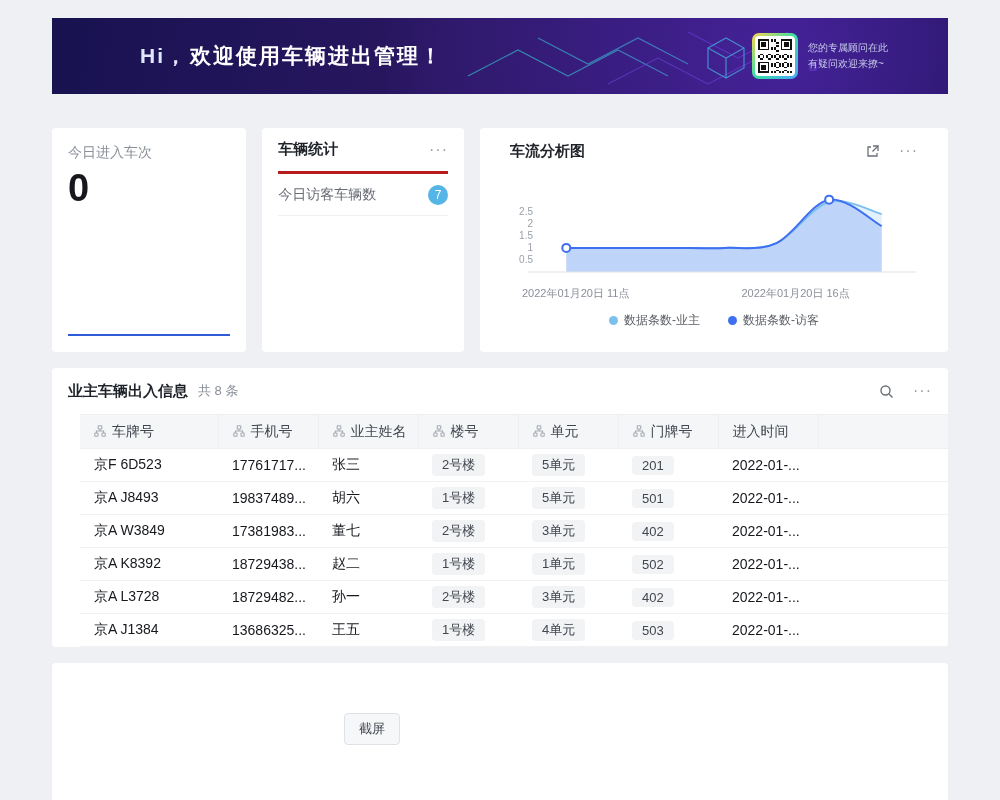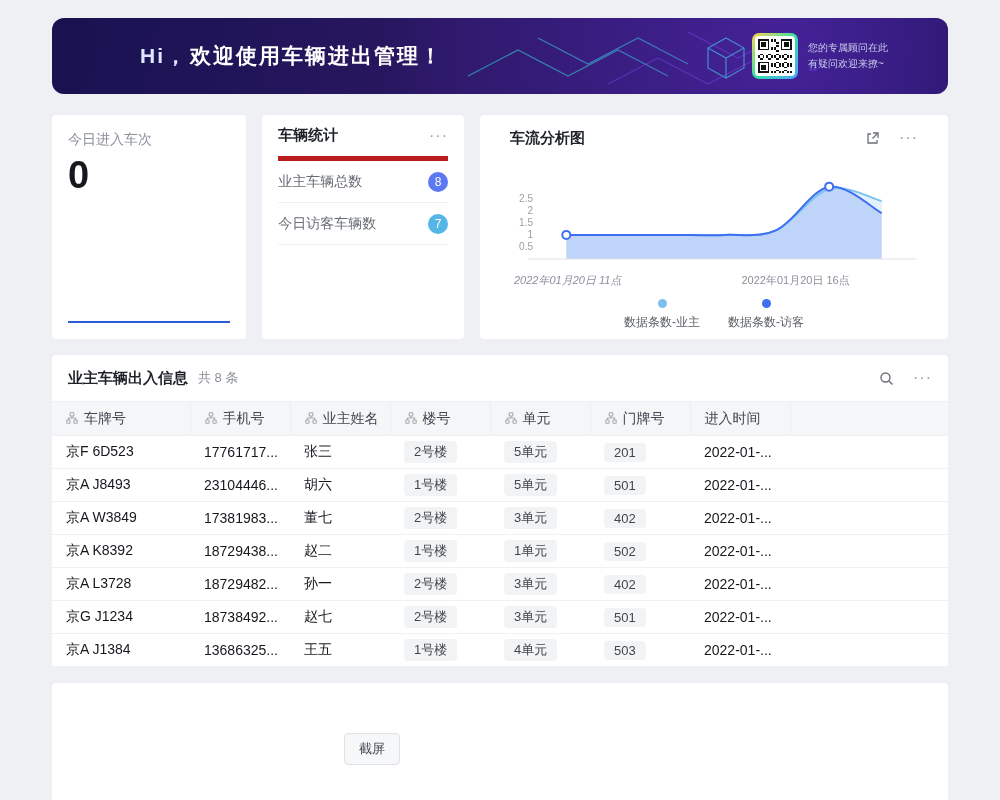--- a/index.html
+++ b/index.html
@@ -6,23 +6,23 @@
   html,body { width:1000px; height:800px; overflow:hidden; }
   body {
     background:#eef0f4;
     font-family:"Liberation Sans","DejaVu Sans",sans-serif;
     color:#1f2329;
   }
   .page { padding:18px 52px 0 52px; }
 
   
   .banner {
-    position:relative; height:76px; border-radius:12px; overflow:hidden;
+    position:relative; height:76px; border-radius:0; overflow:hidden;
     background:linear-gradient(100deg,#181250 0%,#2a1762 45%,#241258 75%,#1b0f4e 100%);
-    margin-bottom:21px;
+    margin-bottom:34px;
   }
   .banner::after{
     content:""; position:absolute; inset:0;
     background:radial-gradient(circle at 82% 45%, rgba(122,60,255,.40), transparent 55%);
     pointer-events:none;
   }
   .banner-deco { position:absolute; right:70px; top:0; opacity:.9; }
   .banner-title {
     position:absolute; left:88px; top:50%; transform:translateY(-50%);
     font-size:21px; font-weight:bold; color:#ffffff; letter-spacing:2px; z-index:2;
@@ -46,56 +46,56 @@
   .card-stats { width:208px; height:224px; padding:0 16px; }
   .card-chart { flex:1; height:224px; padding:0 30px; }
 
   .card-label { font-size:14px; color:#8a8f99; }
   .big-value { font-size:38px; font-weight:bold; color:#16181d; margin-top:6px; line-height:1.1; }
   .accent-line { position:absolute; left:16px; right:16px; bottom:16px; height:2px; background:#2e5bd8; }
 
   .card-header{
     height:46px; display:flex; align-items:center; justify-content:space-between;
   }
-  .card-stats .card-header{ border-bottom:5px solid #b91c1c; }
+  .card-stats .card-header{ border-bottom:3px solid #b91c1c; }
   .card-title{ font-size:15px; font-weight:bold; color:#1f2329; }
   .more-btn{ color:#9aa0a8; font-size:16px; letter-spacing:1px; cursor:pointer; line-height:1; user-select:none; }
   .header-icons{ display:flex; align-items:center; gap:18px; }
 
   .stat-row{
     height:42px; display:flex; align-items:center; justify-content:space-between;
     border-bottom:1px solid #f0f1f3;
   }
   .stat-label{ font-size:14px; color:#676b73; }
   .badge{
     min-width:20px; height:20px; border-radius:10px; padding:0 4px;
     display:inline-flex; align-items:center; justify-content:center;
     color:#fff; font-size:12px; background:#5b79f2;
   }
 
   
   .chart-wrap{ position:relative; margin-top:6px; }
   .x-labels{ position:relative; height:16px; margin-top:2px; font-size:11px; color:#8a8f99; }
   .x-labels span{ position:absolute; white-space:nowrap; }
-  .xl1{ left:4px;font-style:italic; }
+  .xl1{ left:12px; }
   .xl2{ left:70%; transform:translateX(-50%); }
   .legend{ display:flex; justify-content:center; gap:28px; margin-top:10px; }
-  .legend-item{ display:flex; align-items:center; gap:6px; font-size:12px; color:#5c6066; cursor:pointer;flex-direction:column; }
+  .legend-item{ display:flex; align-items:center; gap:6px; font-size:12px; color:#5c6066; cursor:pointer; }
   .legend-dot{ width:9px; height:9px; border-radius:50%; display:inline-block; }
 
   
   .table-card{ margin-bottom:16px; overflow:hidden; }
   .table-title-row{
     height:46px; display:flex; align-items:center; padding:0 16px;
   }
   .table-title-row .count{ font-size:13px; color:#8a8f99; margin-left:10px; }
   .table-title-row .spacer{ flex:1; }
   .icon-btn{ width:18px; height:18px; display:inline-flex; align-items:center; justify-content:center; cursor:pointer; }
 
-  table{ width:100%; border-collapse:collapse; table-layout:fixed; font-size:14px; }
+  table{ width:100%; border-collapse:collapse; table-layout:fixed; font-size:14px;margin-left:28px; }
   thead th{
     background:#f5f6f8; height:34px; text-align:left; padding:0 14px;
     font-weight:normal; color:#41464f; border:1px solid #edeff2; border-left:none; border-right:1px solid #edeff2;
     white-space:nowrap; overflow:hidden;
   }
   thead th:last-child{ border-right:none; }
   th .col-icon{ display:inline-block; vertical-align:-1px; margin-right:6px; }
   tbody td{
     height:33px; padding:0 14px; border-bottom:1px solid #f0f1f3; color:#16181d;
     white-space:nowrap; overflow:hidden;
@@ -242,24 +242,20 @@
       <div class="big-value">0</div>
       <div class="accent-line" style="background: rgb(46, 91, 216);"></div>
     </div>
 
     <div class="card card-stats">
       <div class="card-header">
         <span class="card-title">车辆统计</span>
         <span class="more-btn">···</span>
       </div>
       <div class="stat-row">
-        <span class="stat-label">业主车辆总数</span>
-        <span class="badge" style="background: rgb(91, 121, 242);">8</span>
-      </div>
-      <div class="stat-row">
         <span class="stat-label">今日访客车辆数</span>
         <span class="badge" style="background: rgb(84, 181, 230);">7</span>
       </div>
     </div>
 
     <div class="card card-chart">
       <div class="card-header">
         <span class="card-title">车流分析图</span>
         <span class="header-icons">
           <span class="icon-btn">
@@ -379,21 +375,21 @@
             <td>17761717...</td>
             <td>张三</td>
             <td><span class="pill">2号楼</span></td>
             <td><span class="pill">5单元</span></td>
             <td><span class="pill">201</span></td>
             <td>2022-01-...</td>
             <td></td>
           </tr>
           <tr>
             <td>京A J8493</td>
-            <td>23104446...</td>
+            <td>19837489...</td>
             <td>胡六</td>
             <td><span class="pill">1号楼</span></td>
             <td><span class="pill">5单元</span></td>
             <td><span class="pill">501</span></td>
             <td>2022-01-...</td>
             <td></td>
           </tr>
           <tr>
             <td>京A W3849</td>
             <td>17381983...</td>
@@ -418,30 +414,20 @@
             <td>京A L3728</td>
             <td>18729482...</td>
             <td>孙一</td>
             <td><span class="pill">2号楼</span></td>
             <td><span class="pill">3单元</span></td>
             <td><span class="pill">402</span></td>
             <td>2022-01-...</td>
             <td></td>
           </tr>
           <tr>
-            <td>京G J1234</td>
-            <td>18738492...</td>
-            <td>赵七</td>
-            <td><span class="pill">2号楼</span></td>
-            <td><span class="pill">3单元</span></td>
-            <td><span class="pill">501</span></td>
-            <td>2022-01-...</td>
-            <td></td>
-          </tr>
-          <tr>
             <td>京A J1384</td>
             <td>13686325...</td>
             <td>王五</td>
             <td><span class="pill">1号楼</span></td>
             <td><span class="pill">4单元</span></td>
             <td><span class="pill">503</span></td>
             <td>2022-01-...</td>
             <td></td>
           </tr>
         </tbody>

